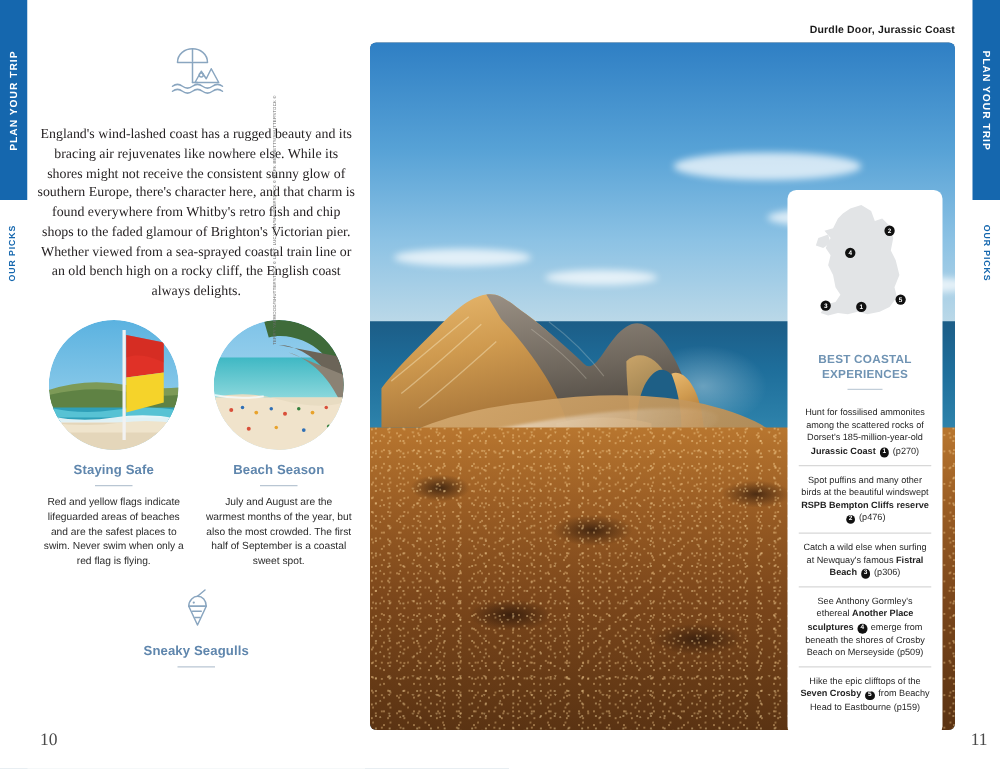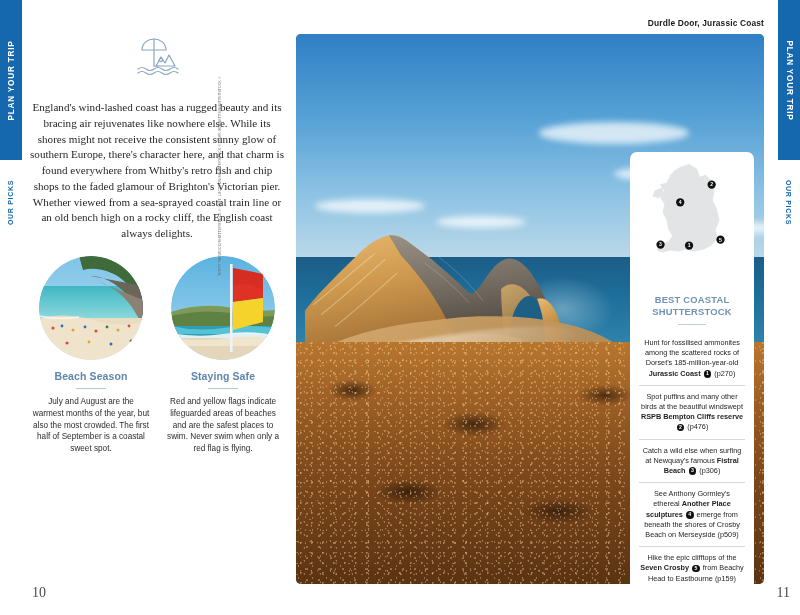--- a/index.html
+++ b/index.html
@@ -297,21 +297,21 @@
   }
   .uk-map { width: 100%; height: 116px; display: block; }
 
   .card-title {
     text-align: center;
     color: #6f93b3;
     font-size: 9.4px;
     font-weight: bold;
     line-height: 1.25;
     letter-spacing: 0.2px;
-    margin-top: 17px;
+    margin-top: 4px;
   }
   .card-rule {
     width: 28px; height: 1.4px; background: #c2ced9;
     margin: 6px auto 7px;
   }
   .exp-item {
     font-size: 7.3px;
     line-height: 1.4;
     color: #1f1f1f;
     text-align: center;
@@ -366,20 +366,53 @@
         <path d="M4 37 q4 -3 8 0 t8 0 t8 0 t8 0 t8 0"></path>
       </g>
     </svg>
 
     <div class="title">
     </div>
 
     <p class="intro">England's wind-lashed coast has a rugged beauty and its bracing air rejuvenates like nowhere else. While its shores might not receive the consistent sunny glow of southern Europe, there's character here, and that charm is found everywhere from Whitby's retro fish and chip shops to the faded glamour of Brighton's Victorian pier. Whether viewed from a sea-sprayed coastal train line or an old bench high on a rocky cliff, the English coast always delights.</p>
 
     <div class="circle-row">
+
+      <div class="circle-card">
+        <div class="circle-photo">
+          <svg viewBox="0 0 104 104" width="104" height="104">
+            <defs>
+              <clipPath id="c2">
+                  <circle cx="52" cy="52" r="52"></circle>
+                </clipPath>
+              <linearGradient id="sky2" x1="0" y1="0" x2="0" y2="1">
+                <stop offset="0" stop-color="#5bb2e0"></stop>
+                  <stop offset="1" stop-color="#a9d9ef"></stop>
+              </linearGradient>
+            </defs>
+            <g clip-path="url(#c2)">
+              <rect width="104" height="104" fill="url(#sky2)"></rect>
+              <path d="M0 56 q30 -10 62 -4 q24 4 42 2 L104 56 L104 68 L0 68 Z" fill="#7d9a57"></path>
+              <path d="M0 60 q34 -8 66 -2 q20 4 38 2 L104 62 L104 72 L0 72 Z" fill="#5f8244"></path>
+              <rect y="70" width="104" height="12" fill="#2f9fb8"></rect>
+              <path d="M0 70 q26 6 52 2 q26 -4 52 0 L104 78 L0 78 Z" fill="#57c2d4"></path>
+              <path d="M0 77 q26 5 52 1 q26 -4 52 1 L104 84 L0 84 Z" fill="#ffffff" opacity="0.85"></path>
+              <rect y="82" width="104" height="22" fill="#e4d6ba"></rect>
+              <path d="M0 82 q30 4 58 0 q24 -3 46 1 L104 90 L0 90 Z" fill="#efe4cc"></path>
+              <rect x="59" y="8" width="2.6" height="88" fill="#f2f2f2"></rect>
+              <path d="M62 12 L92 18 L92 42 L62 46 Z" fill="#e03127"></path>
+              <path d="M62 46 L92 42 L92 66 L62 74 Z" fill="#f5d32a"></path>
+              <path d="M62 30 C72 26, 84 30, 92 34 L92 18 L62 12 Z" fill="#c92a20" opacity="0.45"></path>
+            </g>
+          </svg>
+        </div>
+        <div class="sub-head">Staying Safe</div>
+        <div class="rule"></div>
+        <p class="blurb">Red and yellow flags indicate lifeguarded areas of beaches and are the safest places to swim. Never swim when only a red flag is flying.</p>
+      </div>
 
       <div class="circle-card">
         <div class="circle-photo">
           <svg viewBox="0 0 104 104" width="104" height="104">
             <defs>
               <clipPath id="c1">
                   <circle cx="52" cy="52" r="52"></circle>
                 </clipPath>
               <linearGradient id="sky1" x1="0" y1="0" x2="0" y2="1">
                 <stop offset="0" stop-color="#7ec3e8"></stop>
@@ -414,55 +447,37 @@
                 <circle cx="92" cy="85" r="1.4" fill="#35803f"></circle>
               </g>
               <path d="M0 60 q20 4 40 1" stroke="#ffffff" stroke-width="1.6" fill="none" opacity="0.75"></path>
             </g>
           </svg>
         </div>
         <div class="sub-head">Beach Season</div>
         <div class="rule"></div>
         <p class="blurb">July and August are the warmest months of the year, but also the most crowded. The first half of September is a coastal sweet spot.</p>
       </div>
-
-      <div class="circle-card">
-        <div class="circle-photo">
-          <svg viewBox="0 0 104 104" width="104" height="104">
-            <defs>
-              <clipPath id="c2">
-                  <circle cx="52" cy="52" r="52"></circle>
-                </clipPath>
-              <linearGradient id="sky2" x1="0" y1="0" x2="0" y2="1">
-                <stop offset="0" stop-color="#5bb2e0"></stop>
-                  <stop offset="1" stop-color="#a9d9ef"></stop>
-              </linearGradient>
-            </defs>
-            <g clip-path="url(#c2)">
-              <rect width="104" height="104" fill="url(#sky2)"></rect>
-              <path d="M0 56 q30 -10 62 -4 q24 4 42 2 L104 56 L104 68 L0 68 Z" fill="#7d9a57"></path>
-              <path d="M0 60 q34 -8 66 -2 q20 4 38 2 L104 62 L104 72 L0 72 Z" fill="#5f8244"></path>
-              <rect y="70" width="104" height="12" fill="#2f9fb8"></rect>
-              <path d="M0 70 q26 6 52 2 q26 -4 52 0 L104 78 L0 78 Z" fill="#57c2d4"></path>
-              <path d="M0 77 q26 5 52 1 q26 -4 52 1 L104 84 L0 84 Z" fill="#ffffff" opacity="0.85"></path>
-              <rect y="82" width="104" height="22" fill="#e4d6ba"></rect>
-              <path d="M0 82 q30 4 58 0 q24 -3 46 1 L104 90 L0 90 Z" fill="#efe4cc"></path>
-              <rect x="59" y="8" width="2.6" height="88" fill="#f2f2f2"></rect>
-              <path d="M62 12 L92 18 L92 42 L62 46 Z" fill="#e03127"></path>
-              <path d="M62 46 L92 42 L92 66 L62 74 Z" fill="#f5d32a"></path>
-              <path d="M62 30 C72 26, 84 30, 92 34 L92 18 L62 12 Z" fill="#c92a20" opacity="0.45"></path>
-            </g>
-          </svg>
-        </div>
-        <div class="sub-head">Staying Safe</div>
-        <div class="rule"></div>
-        <p class="blurb">Red and yellow flags indicate lifeguarded areas of beaches and are the safest places to swim. Never swim when only a red flag is flying.</p>
-      </div>
     </div>
 
+    <div class="seagull-block">
+      <svg class="cone-icon" viewBox="0 0 30 34">
+        <g fill="none" stroke="#8aa6c0" stroke-width="1.2" stroke-linecap="round" stroke-linejoin="round">
+          <path d="M9 14 C9 9, 13 6, 16 6 C20 6, 23 9, 23 14 Z"></path>
+          <path d="M9 14 L16 29 L23 14 Z"></path>
+          <path d="M12 18 L19 18"></path>
+          <path d="M14 23 L18 23"></path>
+          <path d="M16 6 L22 1"></path>
+          <circle cx="13" cy="11" r="0.9" fill="#8aa6c0" stroke="none"></circle>
+        </g>
+      </svg>
+      <div class="sub-head">Sneaky Seagulls</div>
+      <div class="rule"></div>
+
+    </div>
 
     <div class="folio left">10</div>
   </div>
 
   <div class="credit">
     <span>TERRY YARWOOD/SHUTTERSTOCK © LEFT: LUCYTON/SHUTTERSTOCK © MARK BENNETTS/SHUTTERSTOCK ©</span>
   </div>
 
   <div class="hero">
     <div class="sky"></div>
@@ -532,21 +547,21 @@
           <text x="18" y="86.9" text-anchor="middle" font-size="5.2" font-family="&quot;Liberation Sans&quot;, sans-serif" font-weight="bold" fill="#ffffff">3</text>
           <circle cx="38" cy="42" r="4.2" fill="#111111"></circle>
           <text x="38" y="43.9" text-anchor="middle" font-size="5.2" font-family="&quot;Liberation Sans&quot;, sans-serif" font-weight="bold" fill="#ffffff">4</text>
           <circle cx="79" cy="80" r="4.2" fill="#111111"></circle>
           <text x="79" y="81.9" text-anchor="middle" font-size="5.2" font-family="&quot;Liberation Sans&quot;, sans-serif" font-weight="bold" fill="#ffffff">5</text>
         </g>
     </svg>
 
     <div class="card-title">
       <span>BEST COASTAL</span><br>
-      <span>SHUTTERSTOCK</span>
+      <span>EXPERIENCES</span>
     </div>
     <div class="card-rule"></div>
 
     <div id="exp-list">
         <div class="exp-item"><span>Hunt for fossilised ammonites among the scattered rocks of Dorset's 185-million-year-old </span><b>Jurassic Coast</b> <span class="badge">1</span><span> (p270)</span></div>
         <div class="exp-item"><span>Spot puffins and many other birds at the beautiful windswept </span><b>RSPB Bempton Cliffs reserve</b> <span class="badge">2</span><span> (p476)</span></div>
         <div class="exp-item"><span>Catch a wild else when surfing at Newquay's famous </span><b>Fistral Beach</b> <span class="badge">3</span><span> (p306)</span></div>
         <div class="exp-item"><span>See Anthony Gormley's ethereal </span><b>Another Place sculptures</b> <span class="badge">4</span><span> emerge from beneath the shores of Crosby Beach on Merseyside (p509)</span></div>
         <div class="exp-item"><span>Hike the epic clifftops of the </span><b>Seven Crosby</b> <span class="badge">5</span><span> from Beachy Head to Eastbourne (p159)</span></div>
       </div>

